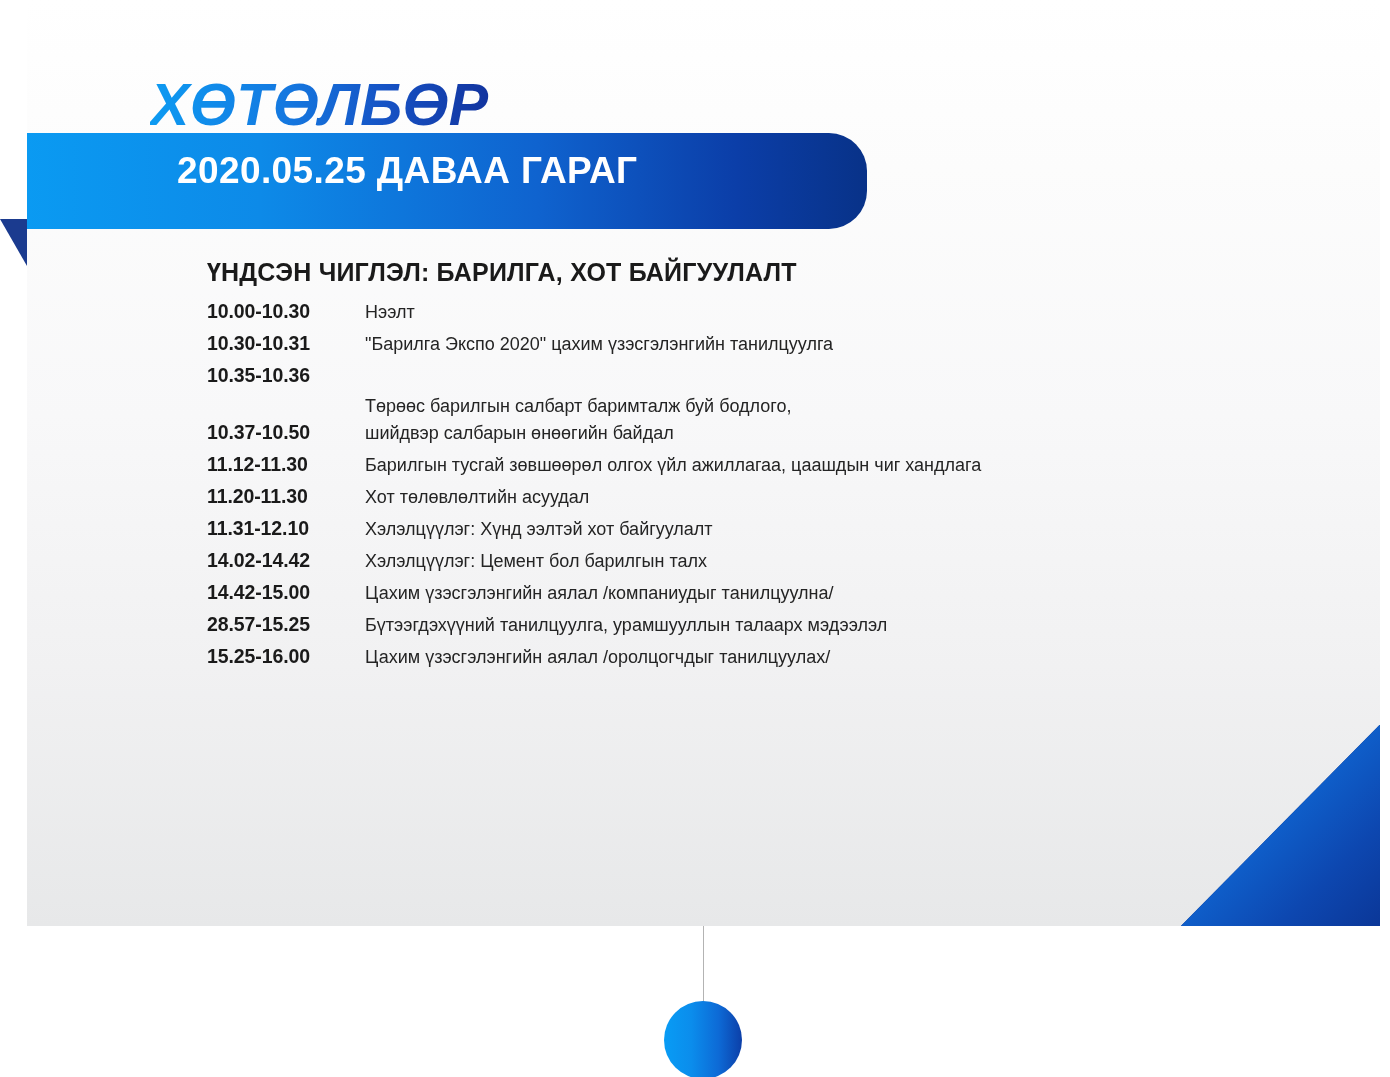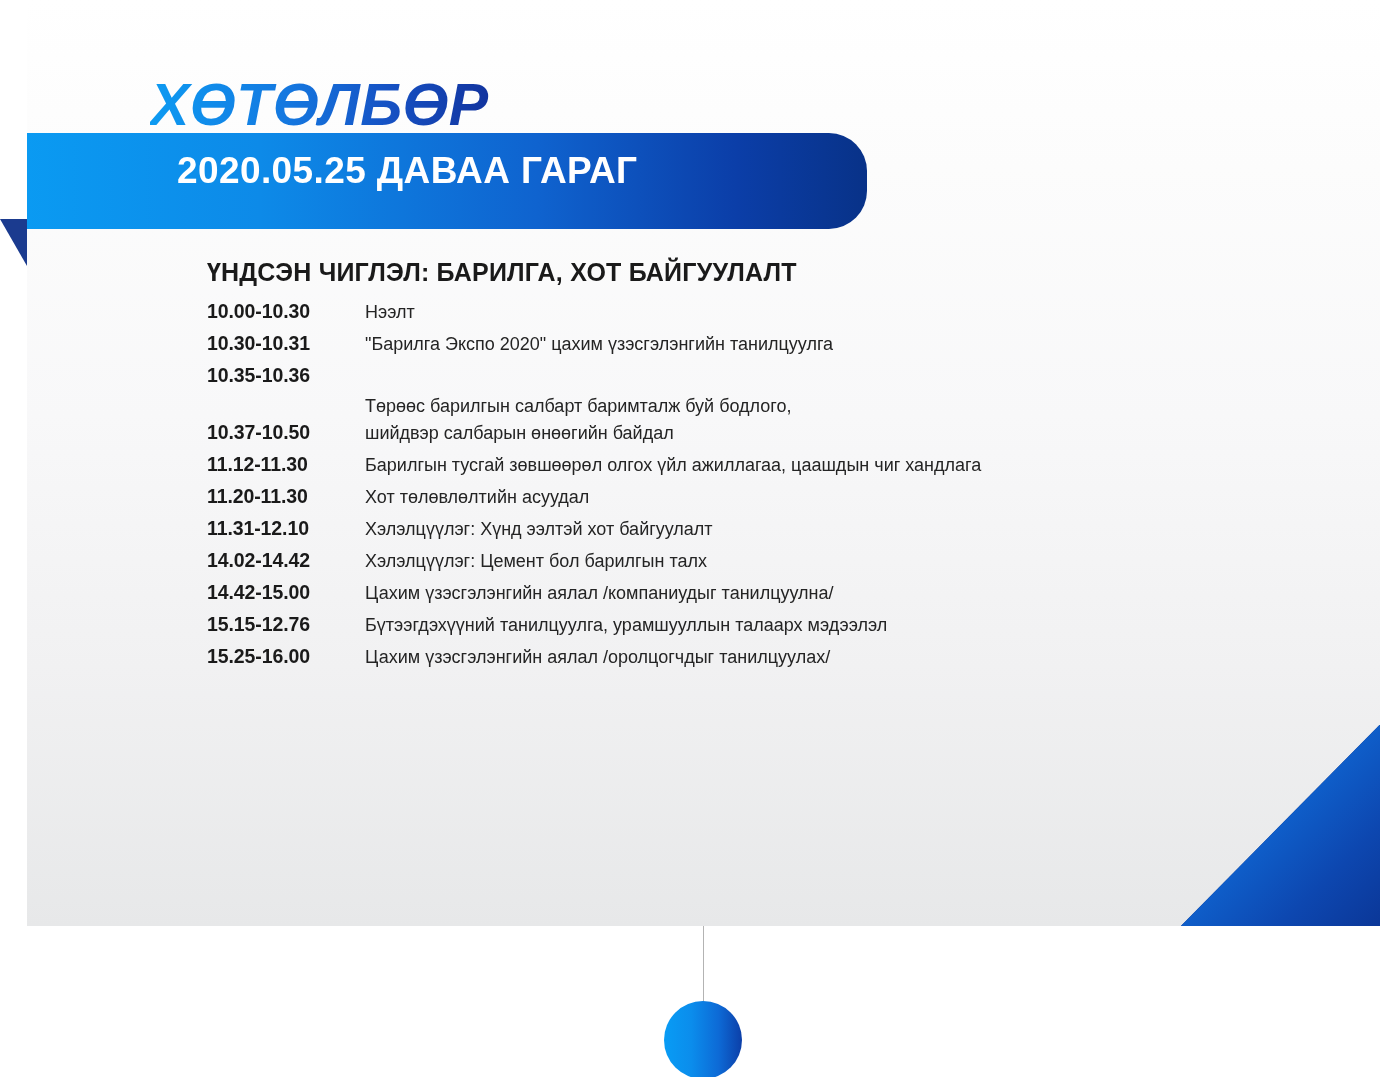--- a/index.html
+++ b/index.html
@@ -234,21 +234,21 @@
 
     <div class="agenda-row">
       <div class="agenda-time">14.42-15.00</div>
       <div class="agenda-desc">
         <span>Цахим үзэсгэлэнгийн аялал /компаниудыг танилцуулна/</span>
       </div>
     </div>
 
 
     <div class="agenda-row">
-      <div class="agenda-time">15.15-12.76</div>
+      <div class="agenda-time">28.57-15.25</div>
       <div class="agenda-desc">
         <span>Бүтээгдэхүүний танилцуулга, урамшууллын талаарх мэдээлэл</span>
       </div>
     </div>
 
     <div class="agenda-row">
       <div class="agenda-time">15.25-16.00</div>
       <div class="agenda-desc">
         <span>Цахим үзэсгэлэнгийн аялал /оролцогчдыг танилцуулах/</span>
       </div>

